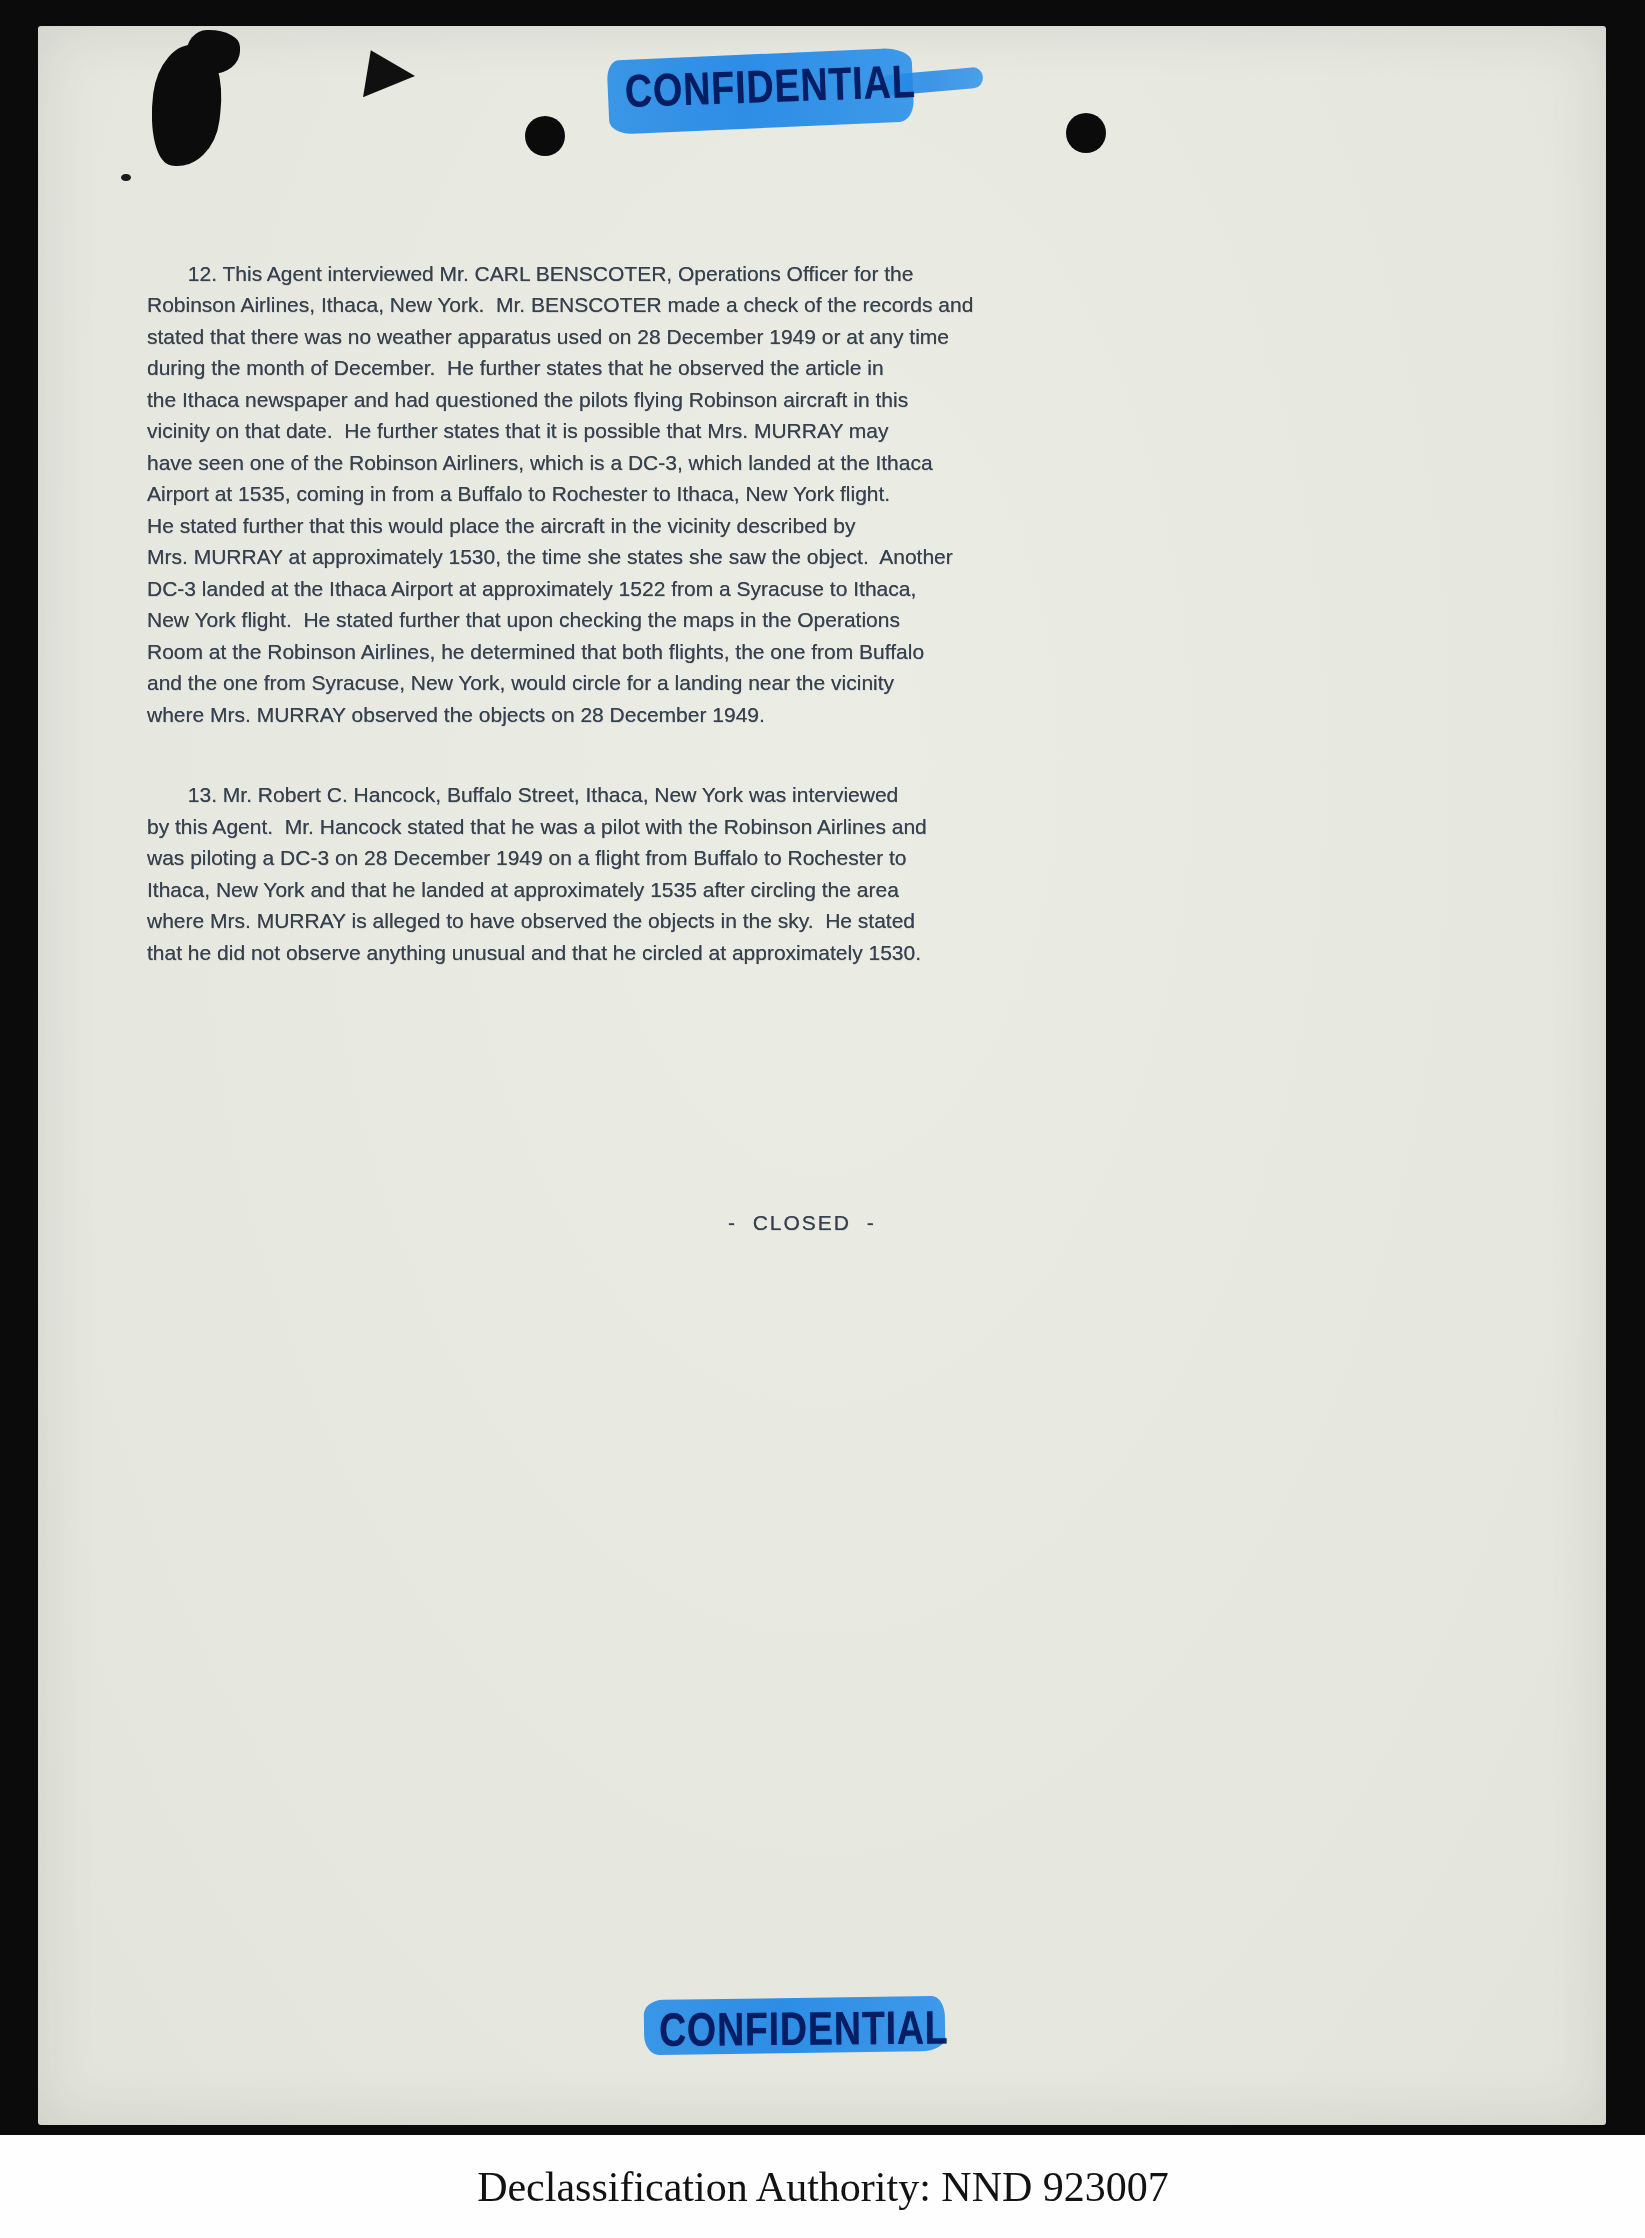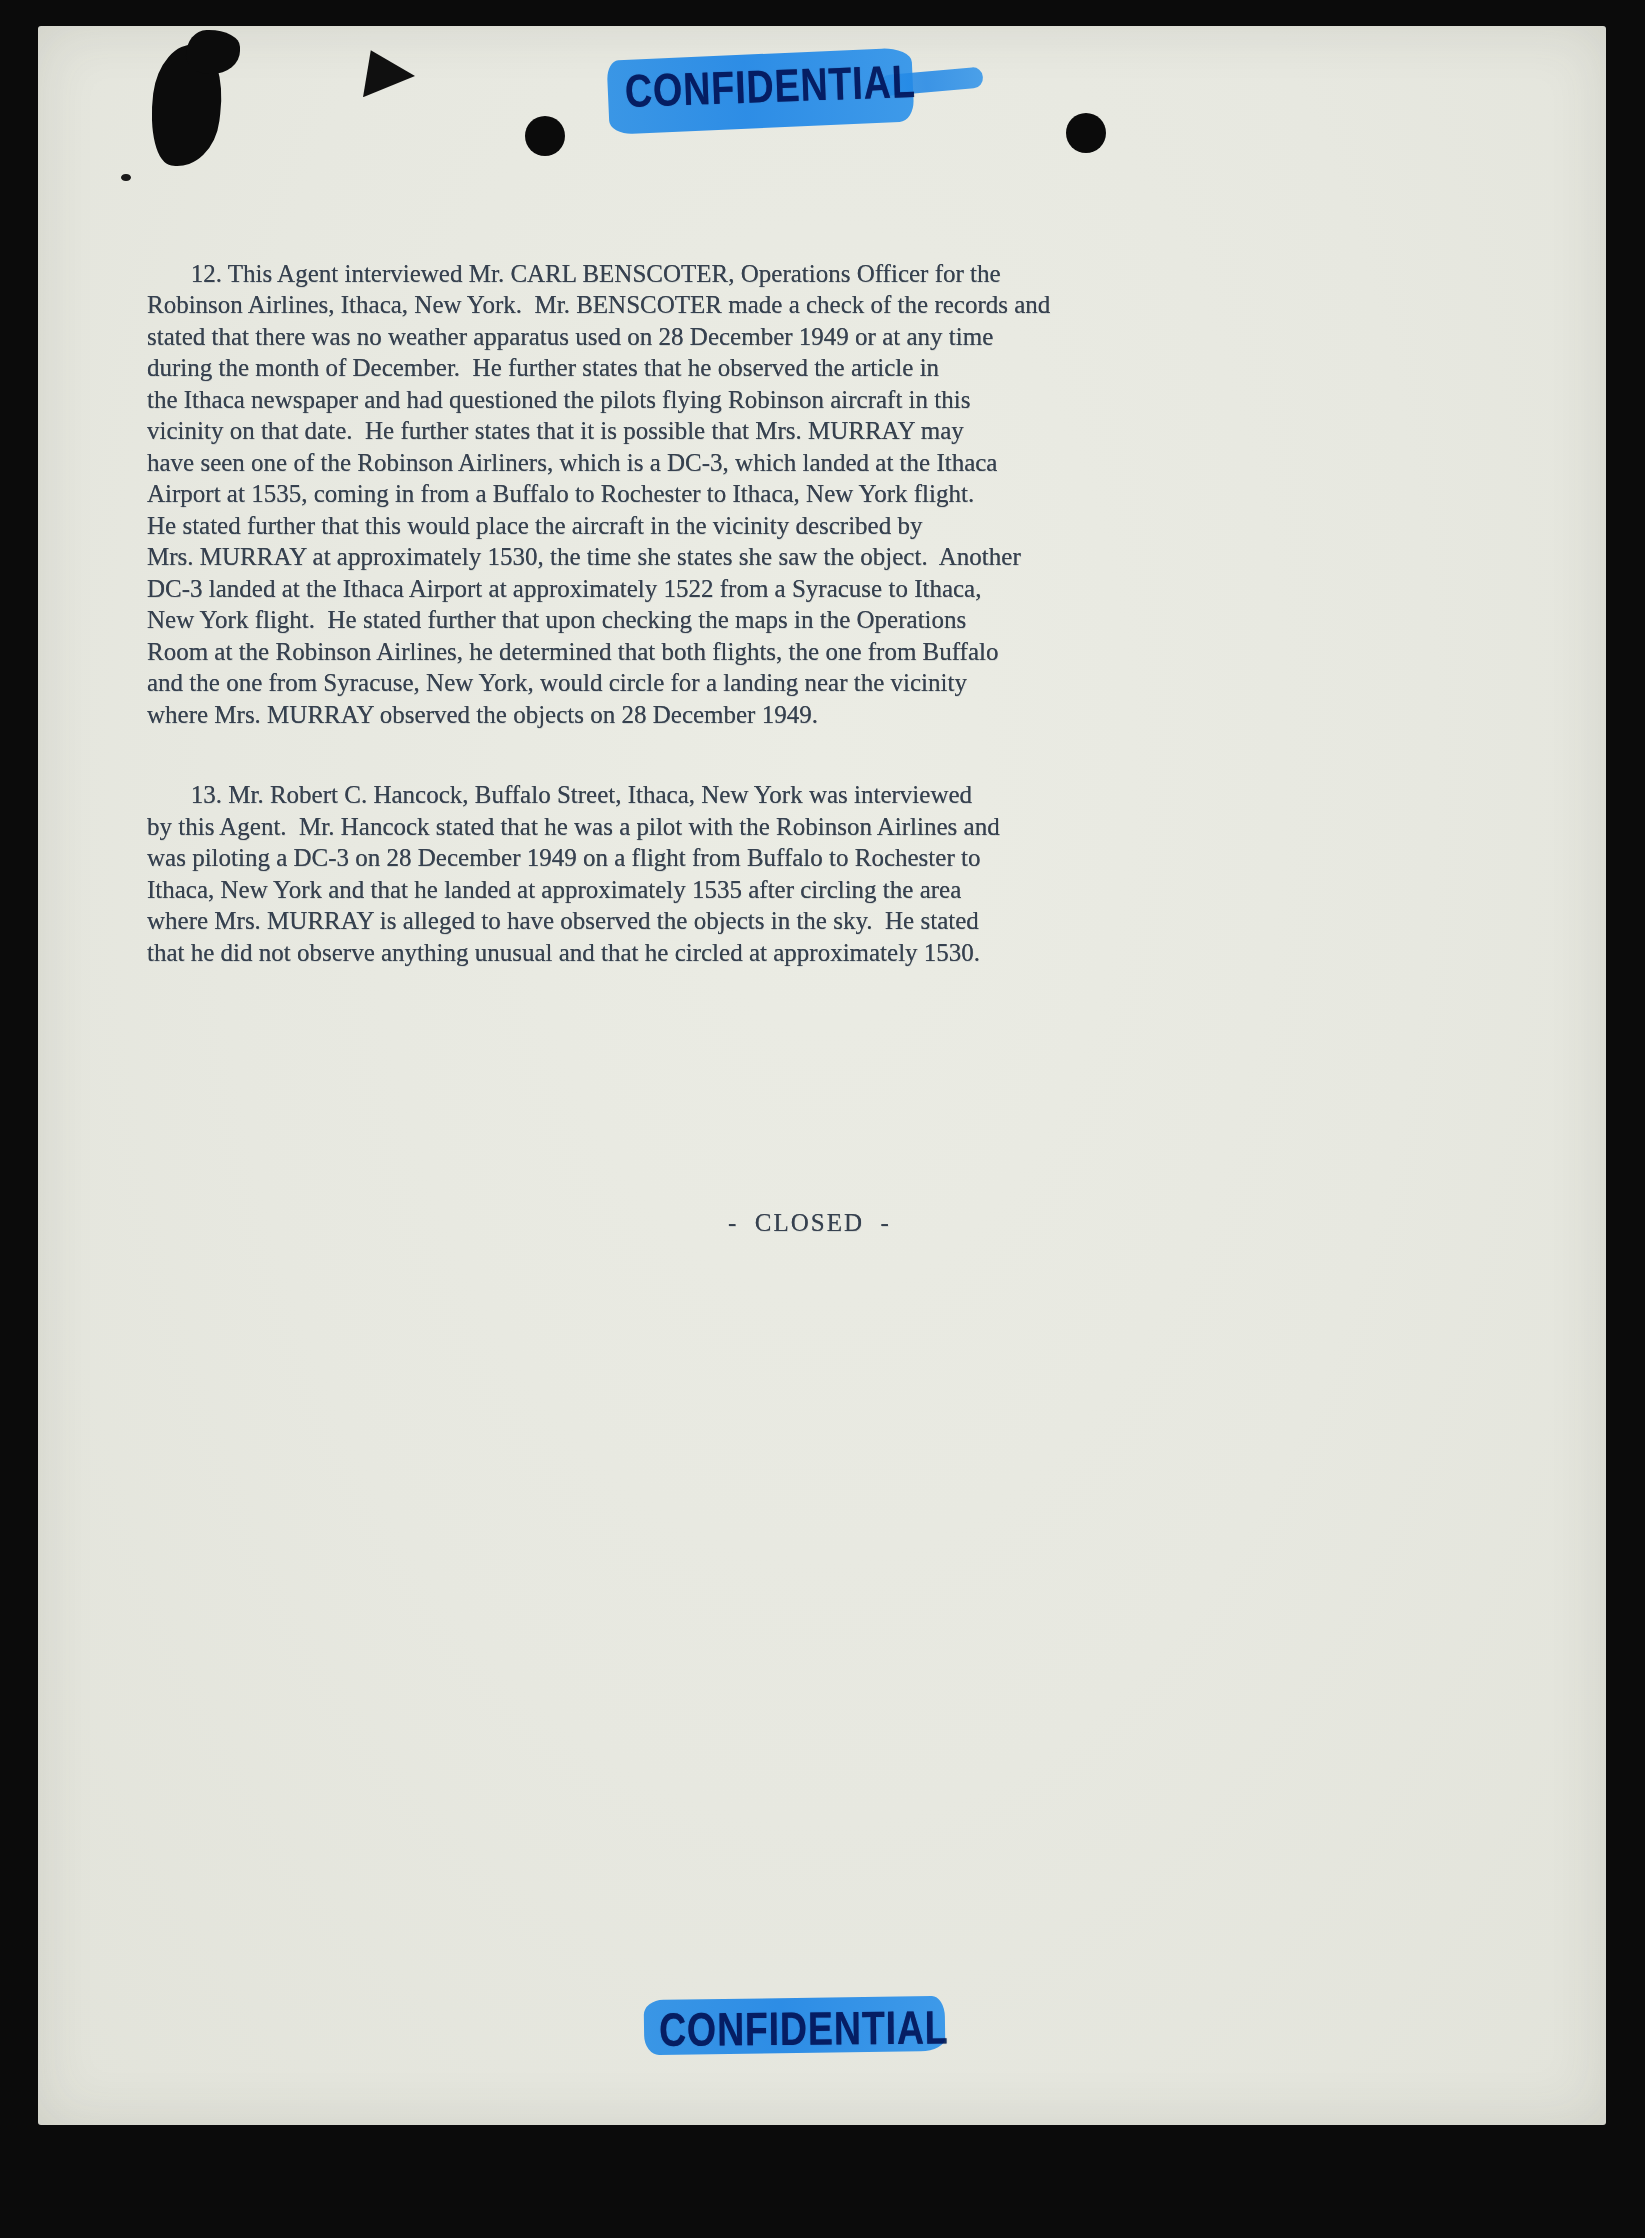--- a/index.html
+++ b/index.html
@@ -114,22 +114,22 @@
     transform-origin: left center;
   }
 
   
   .typed-block {
     position: absolute;
     left: 109px;
     top: 232px;
     width: 1379px;
     color: #36414f;
-    font-family: Liberation Serif, serif;
-    font-size: 25px;
+    font-family: Liberation Sans, sans-serif;
+    font-size: 21px;
     line-height: 31.5px;
     text-shadow: 0 0 0.5px rgba(45,55,70,0.65), 0.5px 0.5px 0 rgba(45,55,70,0.12);
   }
   .typed-para {
     white-space: pre;
     margin: 0 0 49px 0;
   }
   .closed-line {
     position: absolute;
     left: 581px;
@@ -202,15 +202,18 @@
       <div class="closed-line">-  CLOSED  -</div>
     </div>
 
     <div class="stamp-wrap bottom">
       <div class="hl-swath main"></div>
       <div class="stamp-text">CONFIDENTIAL</div>
     </div>
 
   </div>
 
+  <div class="declass-band">
+    <span class="declass-text">Declassification Authority: NND 923007</span>
+  </div>
 
 </div>
 
 
 </body></html>

